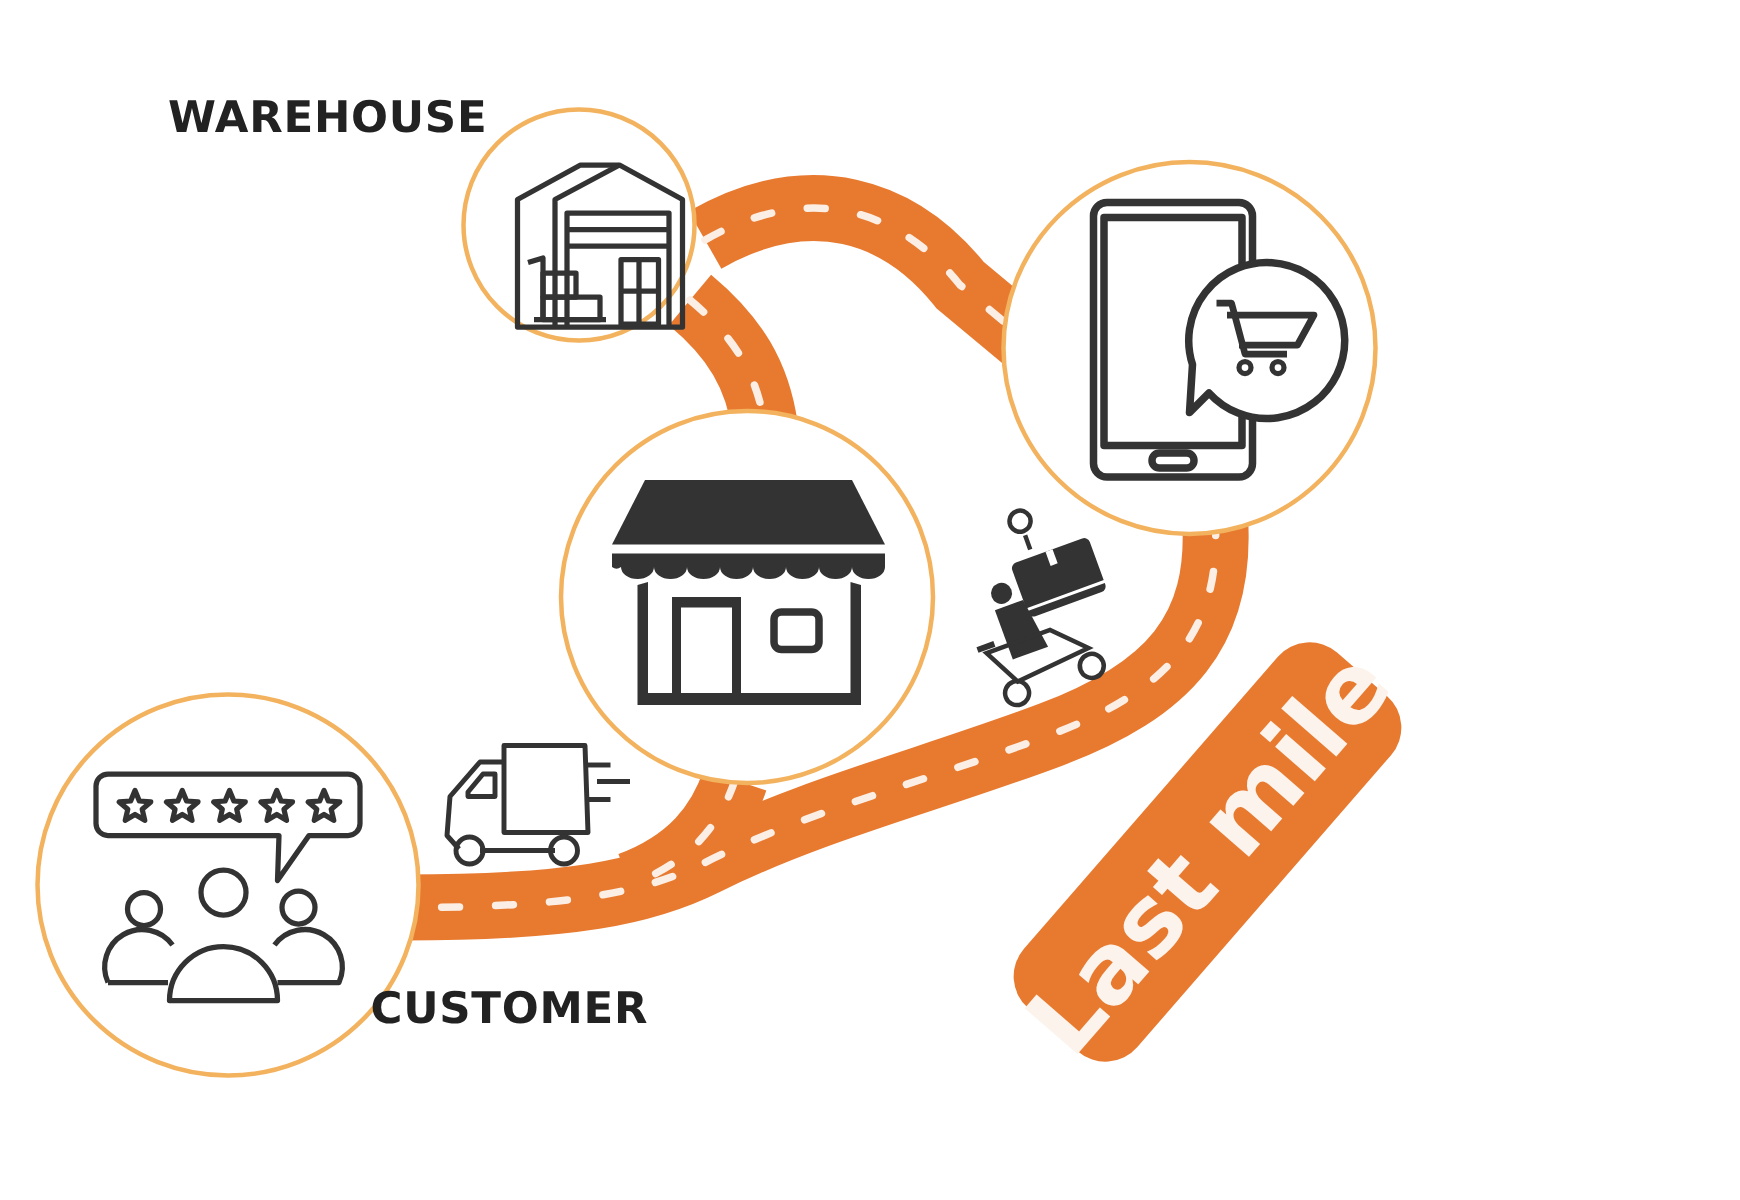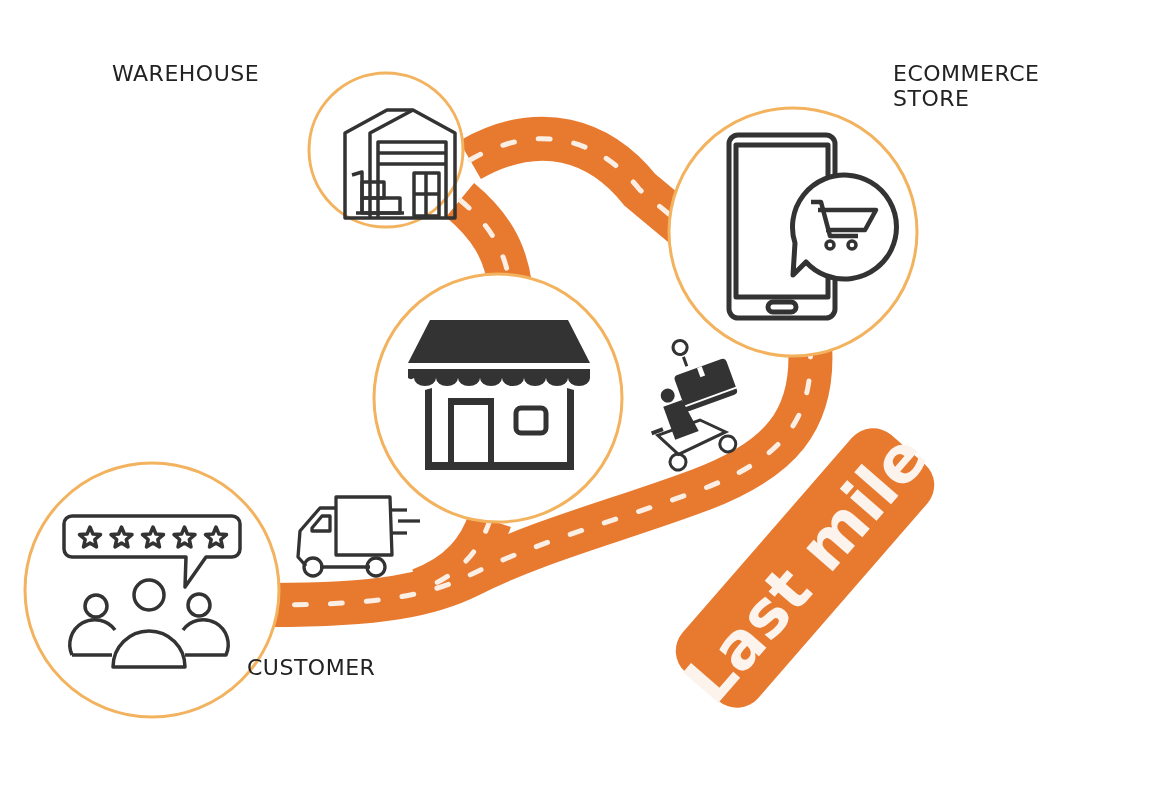--- a/index.html
+++ b/index.html
@@ -1,23 +1,23 @@
 <!DOCTYPE html>
 <html><head>
   <meta charset="utf-8">
   <style>
     html, body { margin: 0; padding: 0; background: #ffffff; }
     body { width: 1160px; height: 800px; position: relative; overflow: hidden; font-family: "DejaVu Sans", sans-serif; }
     #stage { position: absolute; left: 0; top: 0; width: 1160px; height: 800px; }
     .label {
       position: absolute;
       font-family: "DejaVu Sans", sans-serif;
-      font-weight: normal;
+      font-weight: bold;
       color: #222222;
-      font-size: 22px;
+      font-size: 29px;
       letter-spacing: 0.5px;
       line-height: 1.12;
       margin: 0;
     }
     #lbl-warehouse { left: 112px; top: 62px; }
     #lbl-ecom { left: 893px; top: 62px; }
     #lbl-customer { left: 247px; top: 656px; }
     #lastmile-text {
       font-family: "DejaVu Sans", sans-serif;
       font-weight: bold;
@@ -140,18 +140,14 @@
       <path d="M 650 416 L 662 416" stroke="#333333" stroke-width="4"></path>
     </g>
 
     <g transform="rotate(-49 805 568)">
       <rect x="648" y="518" width="314" height="100" rx="28" class="badge-rect" fill="#e87a30"></rect>
       <text id="lastmile-text" x="805" y="591" text-anchor="middle" style="fill: rgb(251, 243, 236);">Last mile</text>
     </g>
   </svg>
 
   <div class="label" id="lbl-warehouse" style="color: rgb(34, 34, 34);">WAREHOUSE</div>
-  <div class="label" id="lbl-ecom" style="color: rgb(34, 34, 34);">
-    <div>ECOMMERCE</div>
-    <div>STORE</div>
-  </div>
   <div class="label" id="lbl-customer" style="color: rgb(34, 34, 34);">CUSTOMER</div>
 </div>
 
 </body></html>

